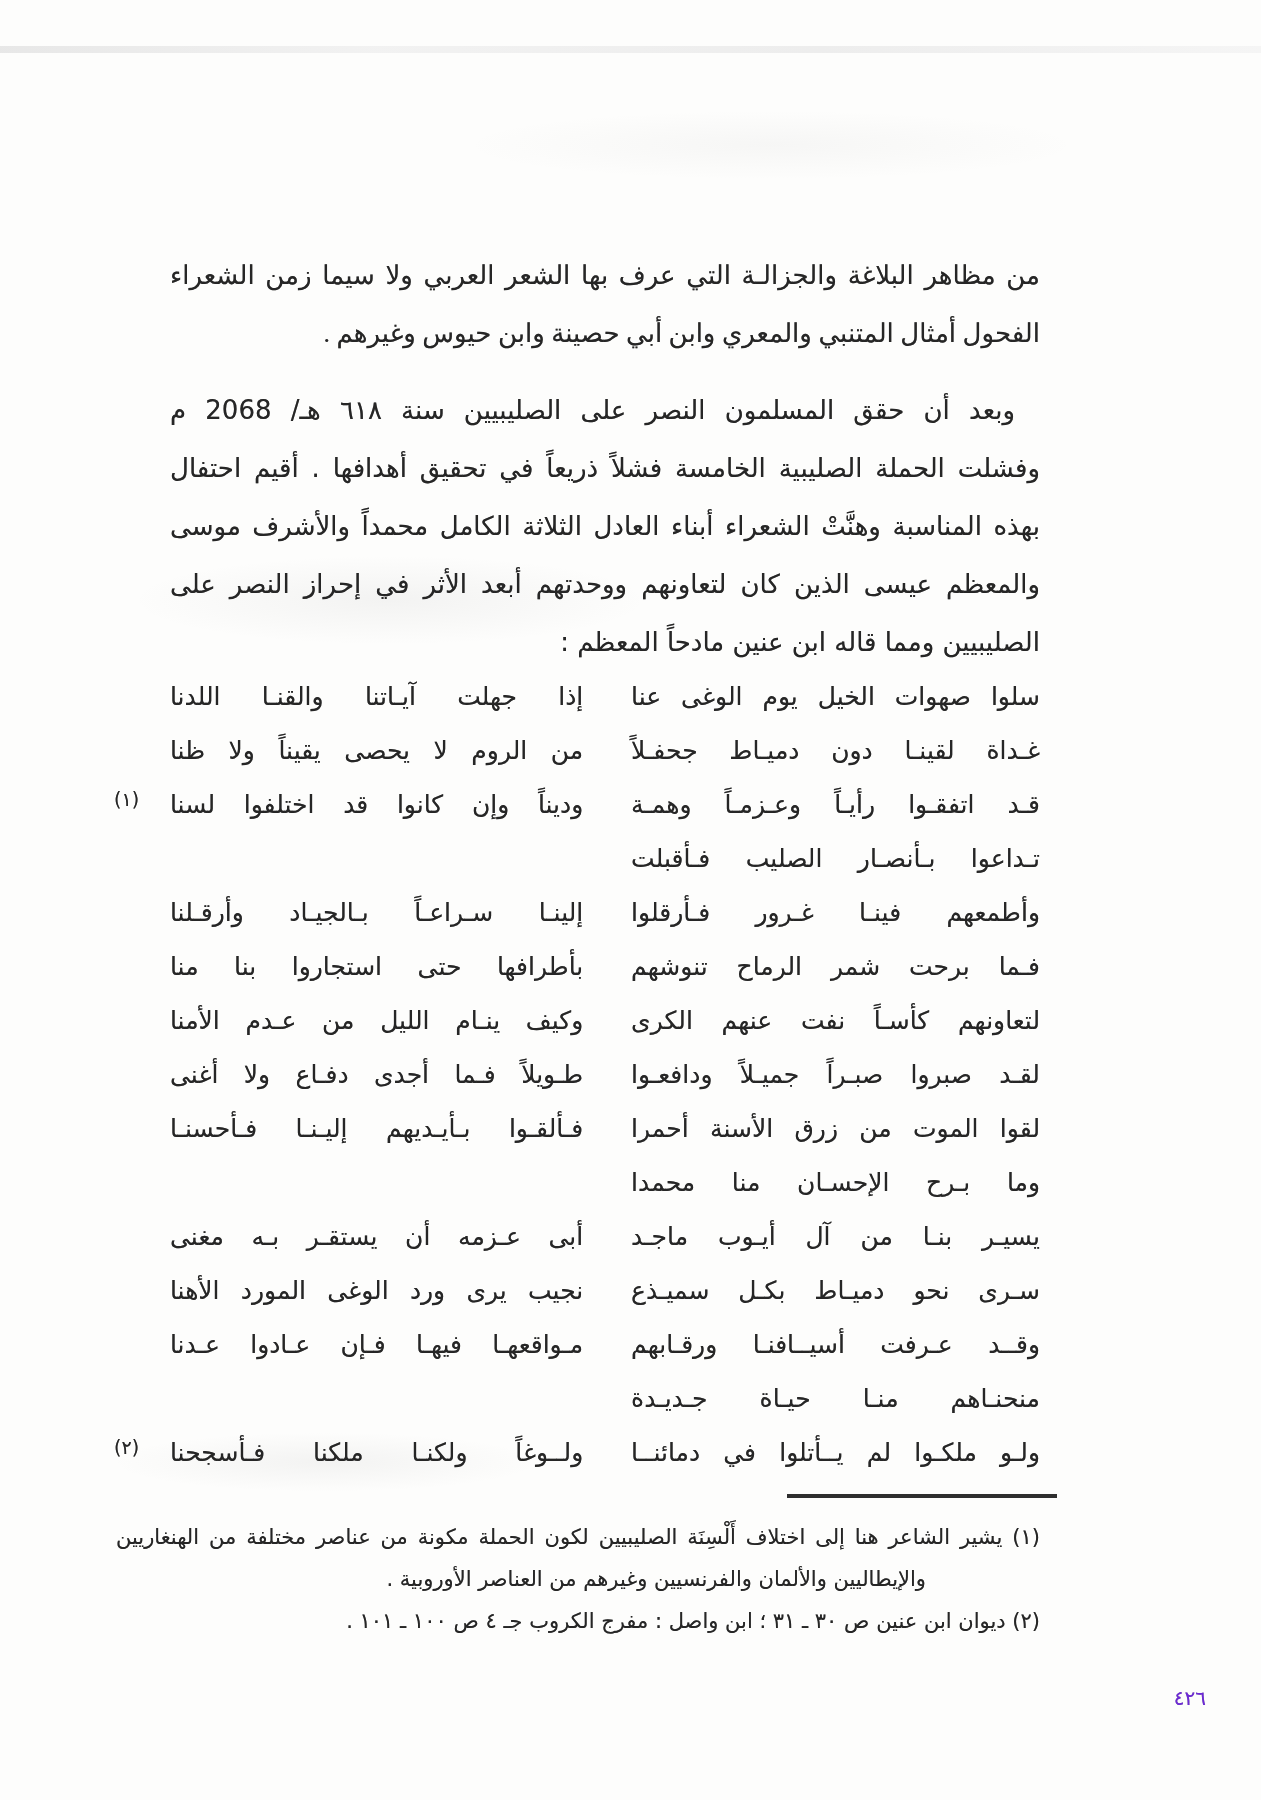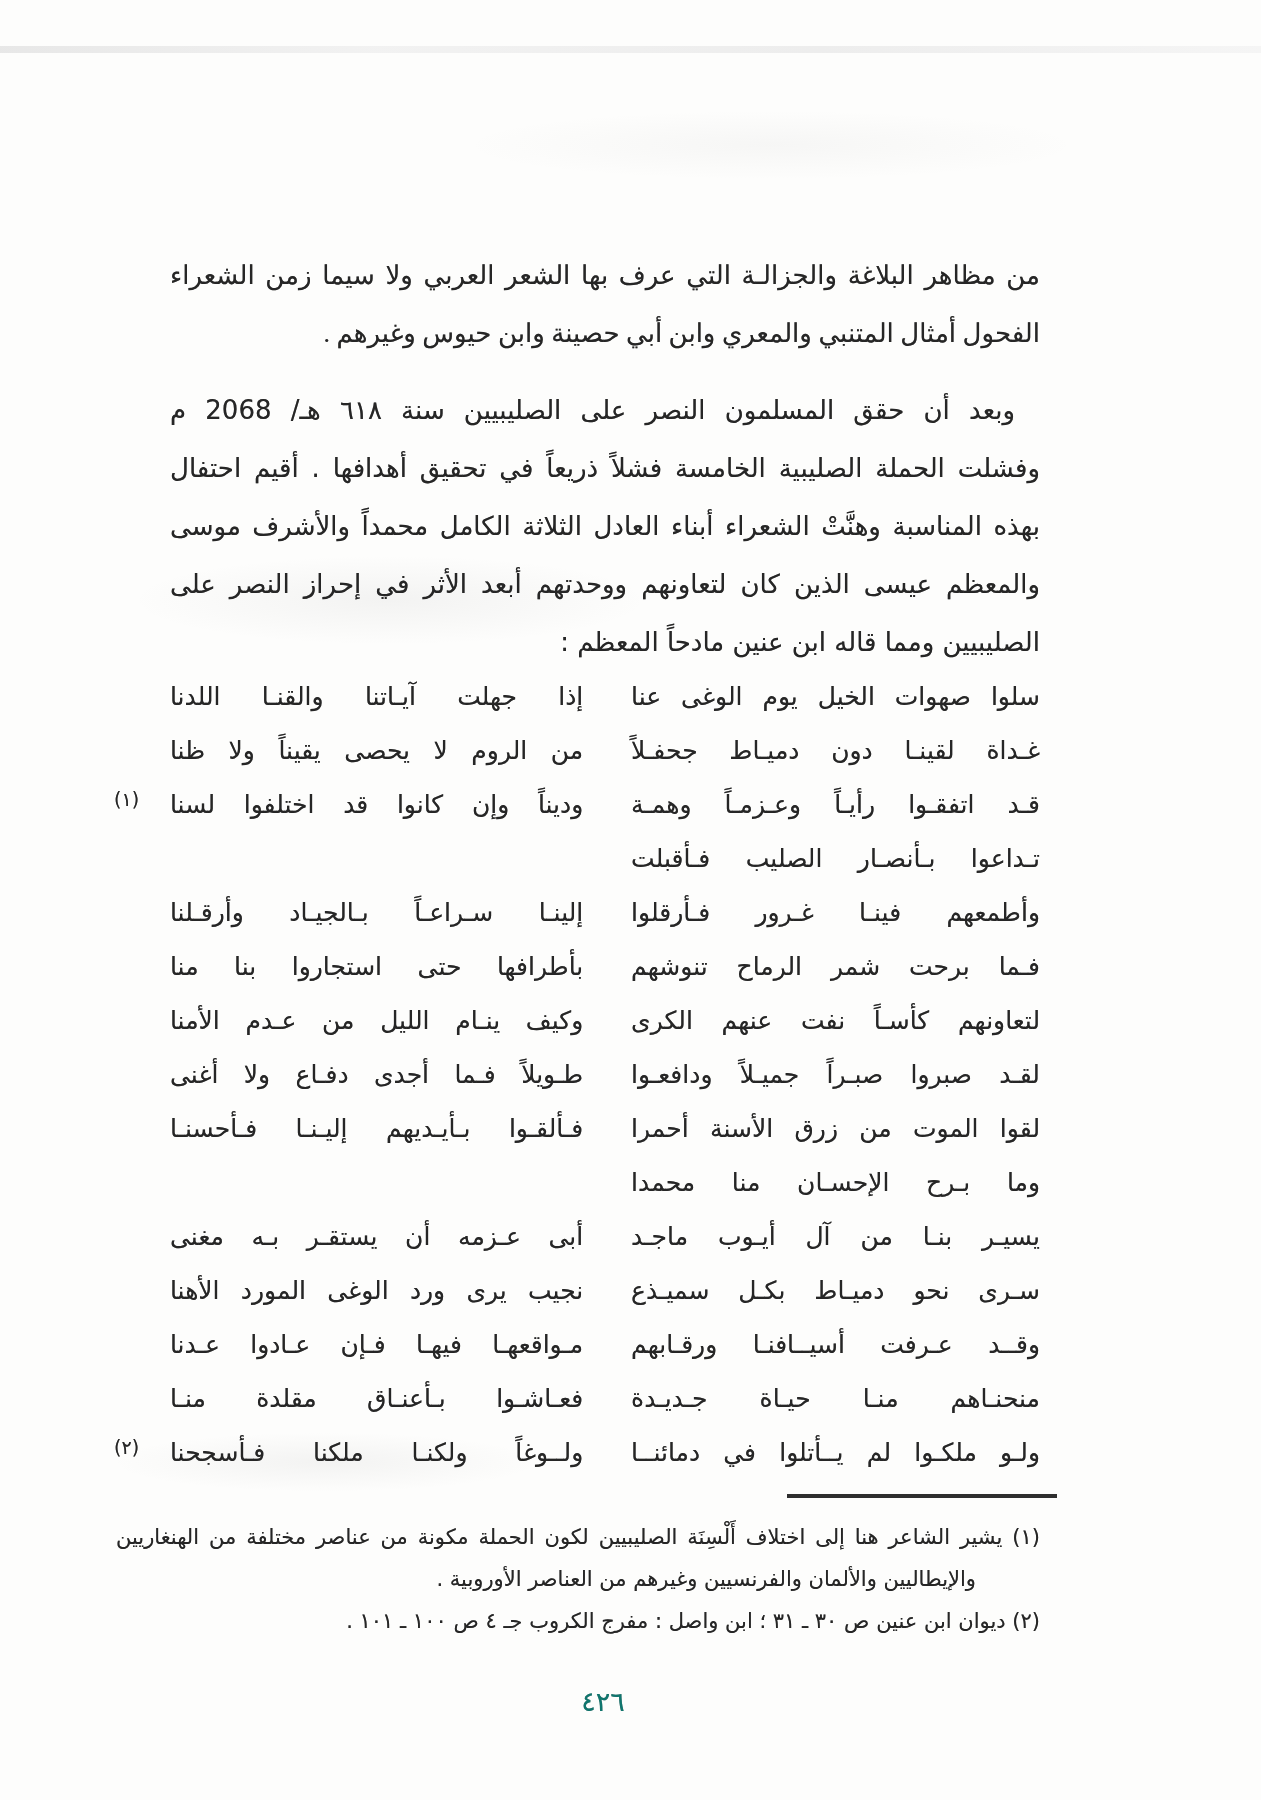--- a/index.html
+++ b/index.html
@@ -39,26 +39,26 @@
   .hemi-l-wrap{width:47.5%;position:relative;}
   .hemi-l{display:block;text-align:justify;text-align-last:justify;}
   .fn-marker{
     position:absolute;left:-56px;top:-6px;
     font-size:19px;line-height:54px;white-space:nowrap;
   }
 
   .fn-sep{position:absolute;top:1494px;right:204px;width:270px;height:4px;background:#2e2e2e;}
   .footnotes{position:absolute;right:221px;left:116px;top:1516px;font-size:21px;line-height:42px;}
   .fn-l1{text-align:justify;text-align-last:justify;}
-  .fn-l2{text-align:right;margin-left:110px;margin-right:64px;}
+  .fn-l2{text-align:right;margin-left:110px;margin-right:114px;}
   .fn-2{text-align:right;}
 
   .page-num{
     position:absolute;top:1686px;left:0;right:55px;
-    text-align:center;font-size:27px;letter-spacing:8px;color:#0f766e;
+    font-size:20px;letter-spacing:8px;color:#6d28d9;
   }
 </style>
 </head>
 <body>
 
 <div class="page">
 
   <div class="scan-band"></div>
   <div class="ghost ghost-a"></div>
   <div class="ghost ghost-b"></div>
@@ -170,24 +170,20 @@
     <div class="verse">
       <span class="hemi-r">وقــد عـرفت أسيــافنـا ورقـابهم</span>
       <span class="hemi-l-wrap">
         <span class="hemi-l">مـواقعهـا فيهـا فـإن عـادوا عـدنا</span>
         <span class="fn-marker"></span>
       </span>
     </div>
 
     <div class="verse">
       <span class="hemi-r">منحنـاهم منـا حيـاة جـديـدة</span>
-      <span class="hemi-l-wrap">
-        <span class="hemi-l">فعـاشـوا بـأعنـاق مقلدة منـا</span>
-        <span class="fn-marker"></span>
-      </span>
     </div>
 
     <div class="verse">
       <span class="hemi-r">ولـو ملكـوا لم يــأتلوا في دمائنــا</span>
       <span class="hemi-l-wrap">
         <span class="hemi-l">ولــوغاً ولكنـا ملكنا فـأسجحنا</span>
         <span class="fn-marker">(٢)</span>
       </span>
     </div>
 

